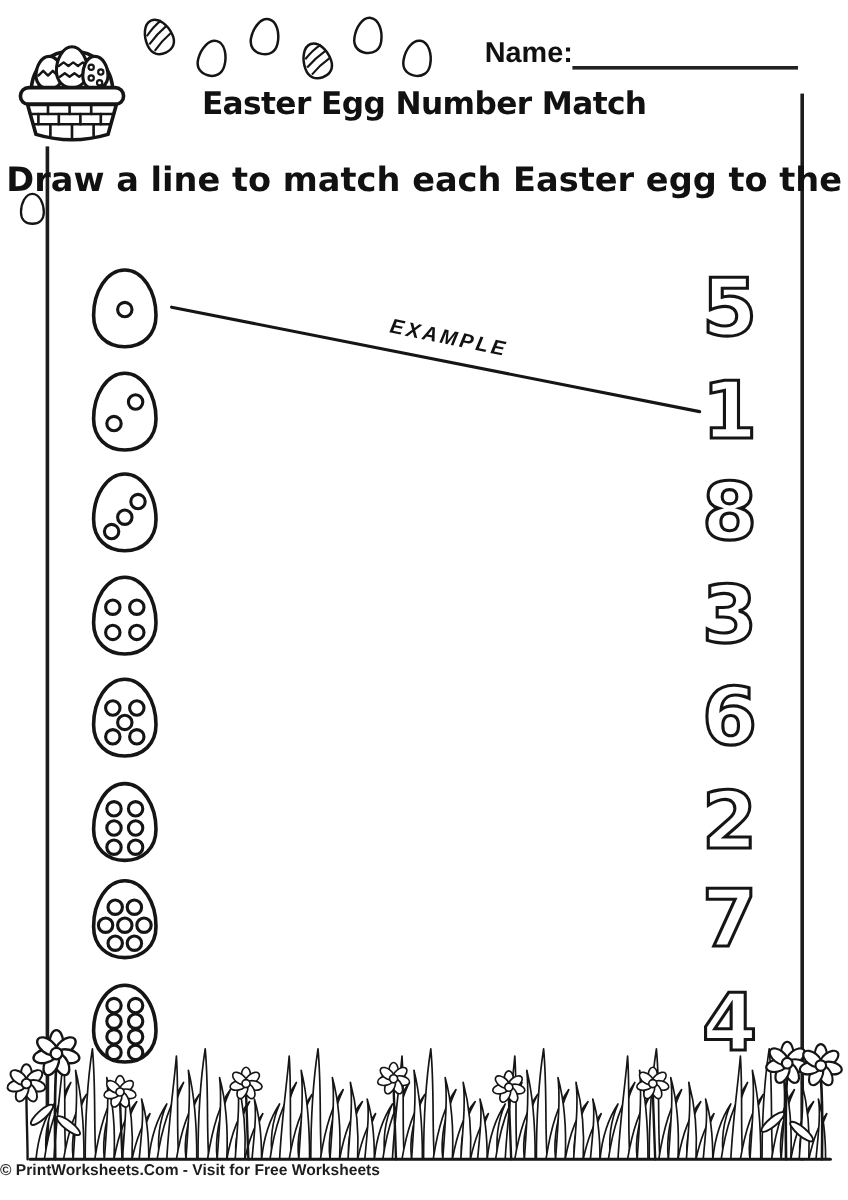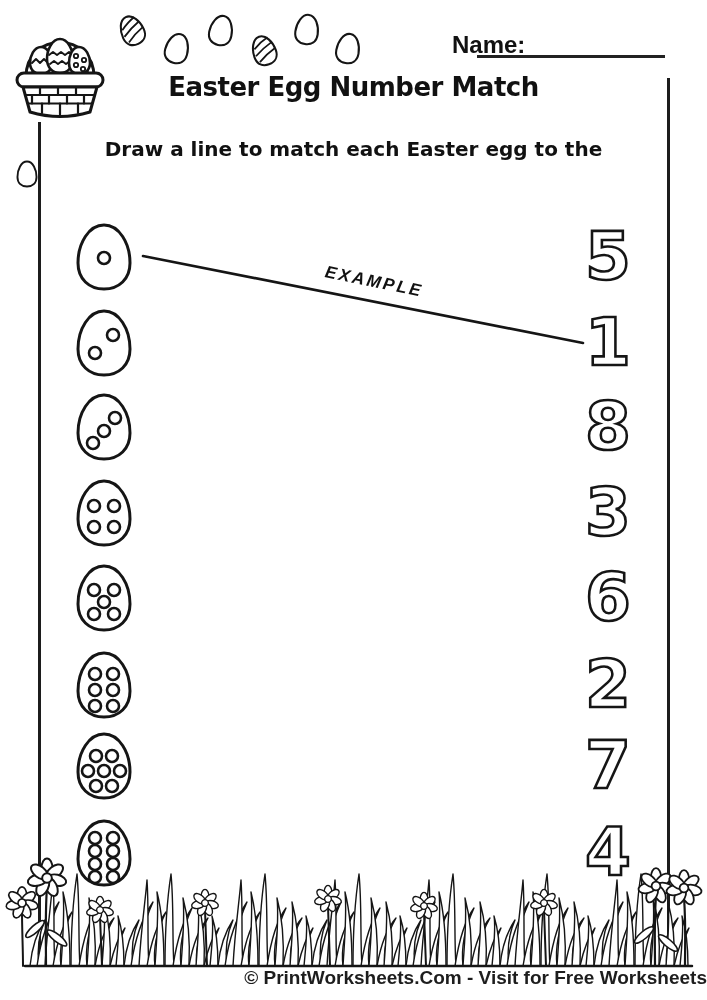--- a/index.html
+++ b/index.html
@@ -6,29 +6,29 @@
   .page{position:relative;width:707px;height:1000px;background:#fff;overflow:hidden;
         font-family:"Liberation Sans",sans-serif;color:#111;}
   svg{display:block;}
 
   
   .basket{position:absolute;left:12px;top:13px;}
   .top-egg{position:absolute;}
   .margin-egg{position:absolute;left:16px;top:160px;}
 
   
-  .name-label{position:absolute;left:404px;top:31px;font-size:24px;font-weight:bold;margin-left:48px;}
+  .name-label{position:absolute;left:404px;top:31px;font-size:24px;font-weight:bold;}
   .name-line{position:absolute;left:477px;top:55px;width:188px;height:3px;background:#222;}
 
   
   .title{position:absolute;left:0;top:72px;width:707px;margin:0;text-align:center;
          font-size:26px;font-weight:800;letter-spacing:-0.5px;
          font-family:"DejaVu Sans","Liberation Sans",sans-serif;}
   .instructions{position:absolute;left:0;top:133px;width:707px;text-align:center;
-                font-size:20px;font-weight:800;line-height:33px;
+                font-size:28px;font-weight:800;line-height:33px;
                 font-family:"DejaVu Sans","Liberation Sans",sans-serif;}
 
   
   .border-left{position:absolute;left:38px;top:122px;width:3px;height:845px;background:#1c1c1c;}
   .border-right{position:absolute;left:667px;top:78px;width:3px;height:889px;background:#1c1c1c;}
 
   
   .egg-item{position:absolute;left:75px;width:58px;height:70px;z-index:4;}
   .bubble-number{position:absolute;left:568px;width:80px;height:70px;z-index:4;
                  text-align:center;line-height:70px;font-size:66px;font-weight:800;
@@ -36,22 +36,22 @@
                  color:#fff;-webkit-text-stroke:2.6px #151515;}
 
   
   .overlay{position:absolute;left:0;top:0;width:707px;height:1000px;pointer-events:none;z-index:3;}
   .example-label{position:absolute;left:324px;top:272px;width:100px;text-align:center;
                  transform:rotate(11.5deg);font-style:italic;font-weight:600;
                  font-size:17px;letter-spacing:2.5px;color:#111;z-index:3;}
 
   
   .grass{position:absolute;left:0;top:855px;z-index:2;}
-  .footer{position:absolute;left:0;top:967px;width:707px;text-align:right;
-          font-size:19px;font-weight:700;color:#1d1d1d;}
+  .footer{position:absolute;left:0;top:967px;width:707px;text-align:left;
+          font-size:13px;font-weight:700;color:#1d1d1d;}
 </style>
 </head>
 <body>
 
 <div class="page">
 
   <svg class="basket" width="96" height="106" viewBox="0 0 96 106" fill="none" stroke="#151515" stroke-linecap="round" stroke-linejoin="round">
     <path d="M14 64 C14 18 82 18 82 64" stroke-width="3"></path>
     <path d="M20 64 C20 24 76 24 76 64" stroke-width="2.4"></path>
     <path d="M29 34 C36 34 40 43 40 50 C40 57 35 61 29 61 C23 61 18 57 18 50 C18 43 22 34 29 34 Z" fill="#fff" stroke-width="2.6"></path>

